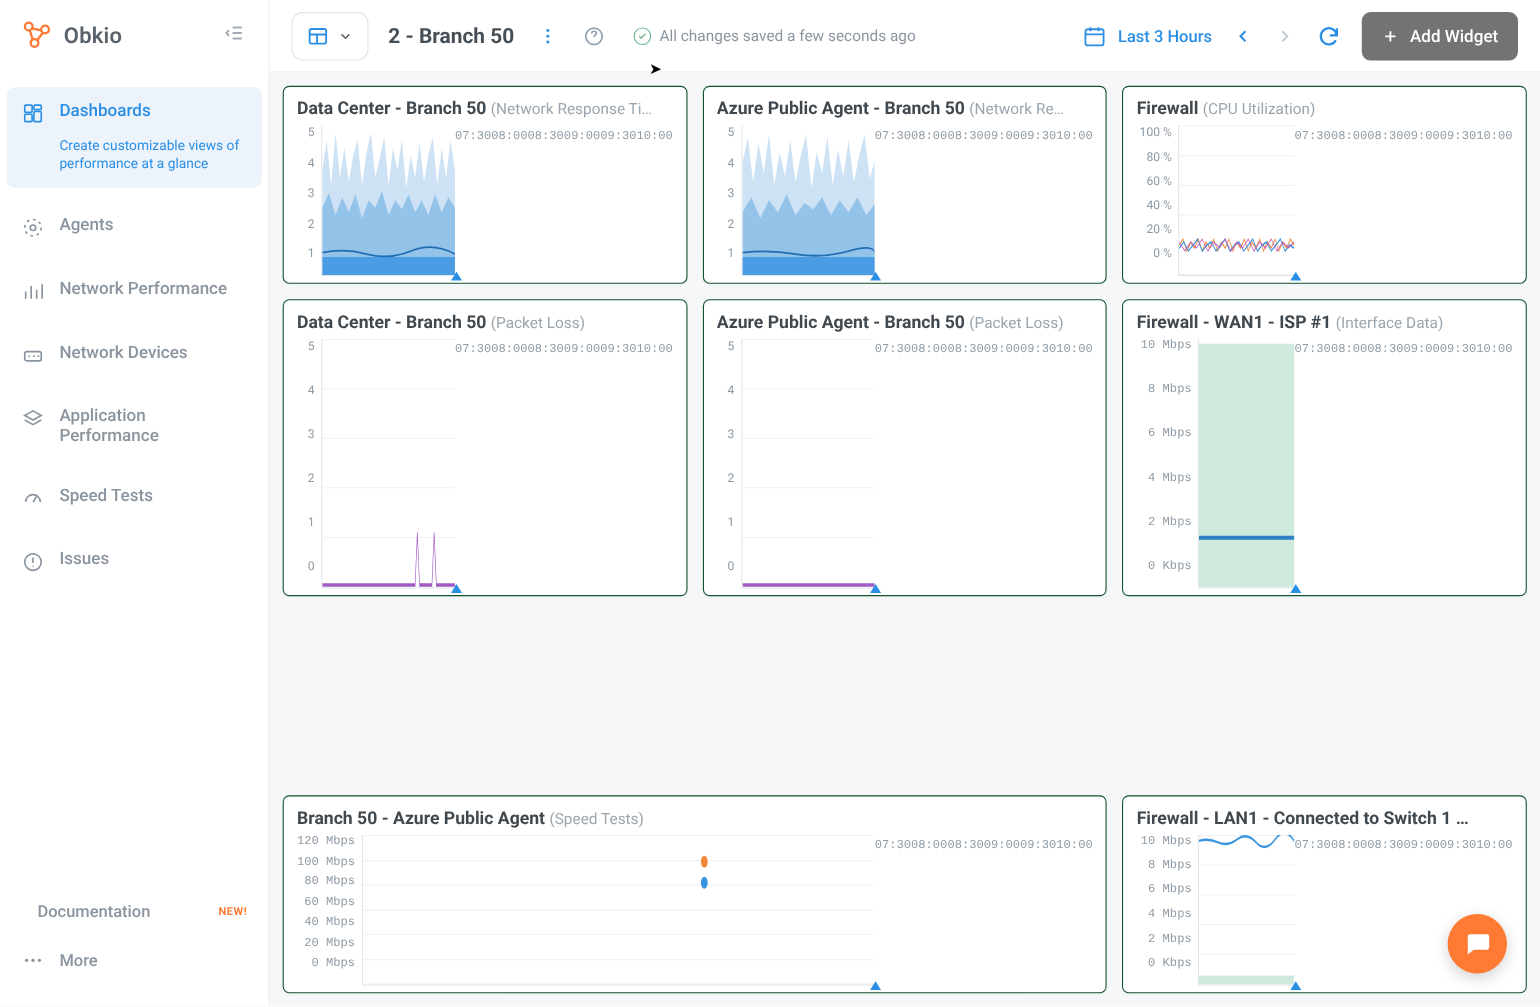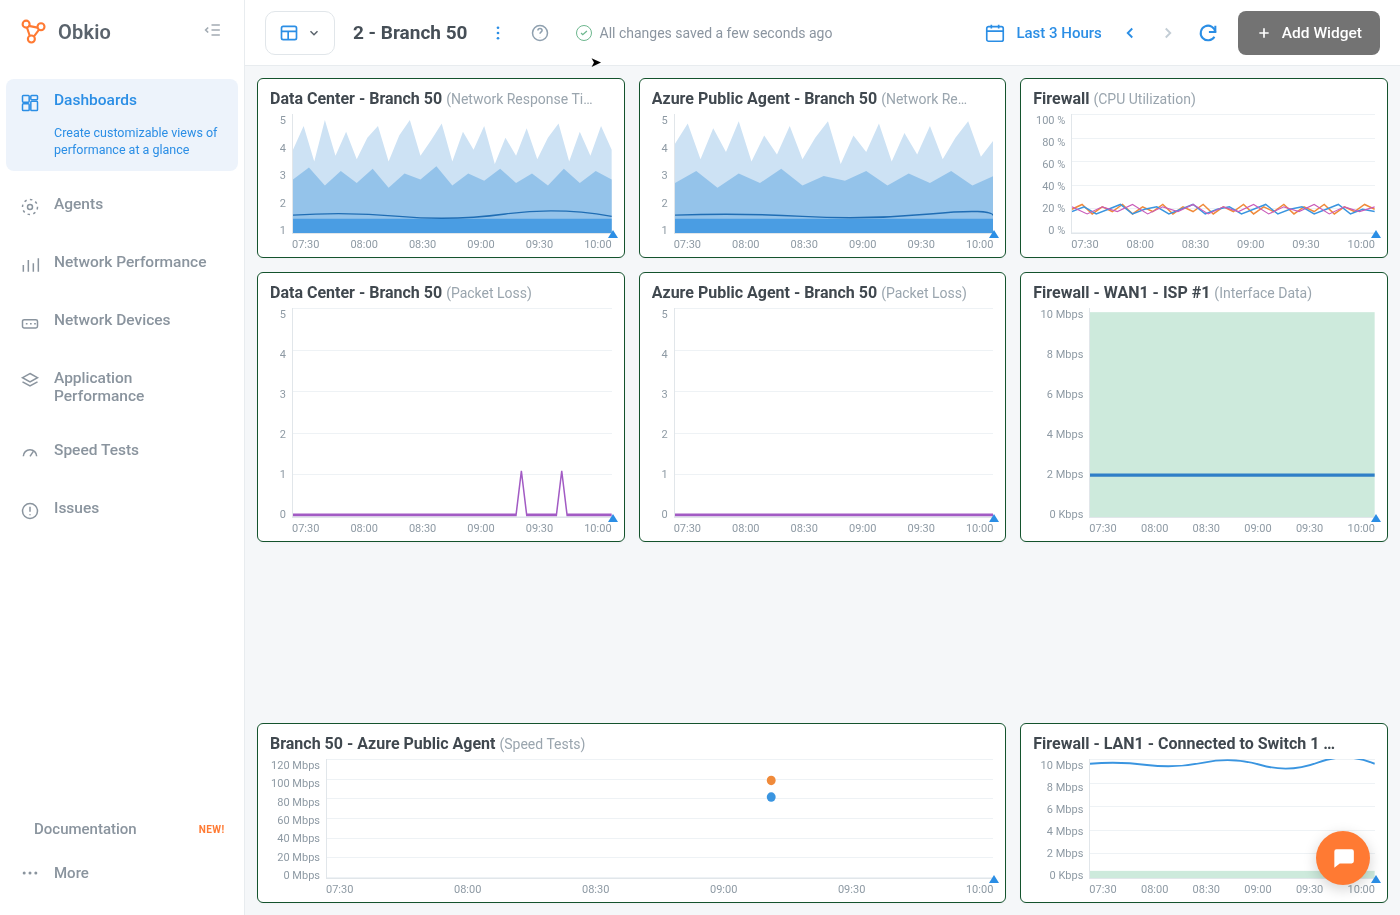--- a/index.html
+++ b/index.html
@@ -45,22 +45,22 @@
 .refresh-btn { color: #2b8ee5; cursor: pointer; }
 .add-widget { height: 44px; background: #737373; color: #fff; border-radius: 8px; padding: 0 18px; display: flex; align-items: center; gap: 10px; font-size: 15.5px; font-weight: 500; cursor: pointer; }
 
 
 .grid { flex: 1; padding: 12px 12px; display: grid; grid-template-columns: 1fr 1fr 1fr; grid-template-rows: 180px 270px auto 180px; gap: 14px; overflow: hidden; }
 .card { background: #fff; border: 1px solid #14532d; border-radius: 6px; padding: 10px 12px 6px 12px; display: flex; flex-direction: column; box-shadow: 0 1px 2px rgba(0,0,0,0.03); }
 .card-title { font-size: 16px; font-weight: 700; color: #40484f; margin-bottom: 6px; white-space: nowrap; overflow: hidden; text-overflow: ellipsis; }
 .card-title .sub { font-size: 14px; font-weight: 400; color: #9aa5ae; }
 .chart-body { flex: 1; display: flex; }
 .yaxis { display: flex; flex-direction: column; justify-content: space-between; font-size: 11px; color: #8e9aa4; text-align: right; padding-right: 6px; padding-bottom: 14px; min-width: 22px;}
-.yaxis.wide { min-width: 56px; }
-.plot-wrap { flex: 1; display: flex; flex-direction: column; position: relative; }
+.yaxis.wide { min-width: 56px; font-family: Liberation Mono, monospace; }
+.plot-wrap { flex: 1; display: flex; flex-direction: row; position: relative; font-family: Liberation Mono, monospace; }
 .plot { flex: 1; position: relative; border-left: 1px solid #e1e6ea; border-bottom: 1px solid #e1e6ea; }
 .xaxis { display: flex; justify-content: space-between; font-size: 11px; color: #8e9aa4; padding: 4px 0 0 0; }
 .marker-up { position: absolute; bottom: -5px; right: -6px; width: 0; height: 0; border-left: 5px solid transparent; border-right: 5px solid transparent; border-bottom: 8px solid #2b8ee5; }
 .grid .wide2 { grid-column: 1 / span 2; }
 .grid-row3 { grid-column: 1 / span 3; }
 
 .gridlines { position:absolute; inset:0; display:flex; flex-direction:column; justify-content:space-between; pointer-events:none;}
 .gridlines div{ border-top:1px solid #eef2f5;}
 
 

